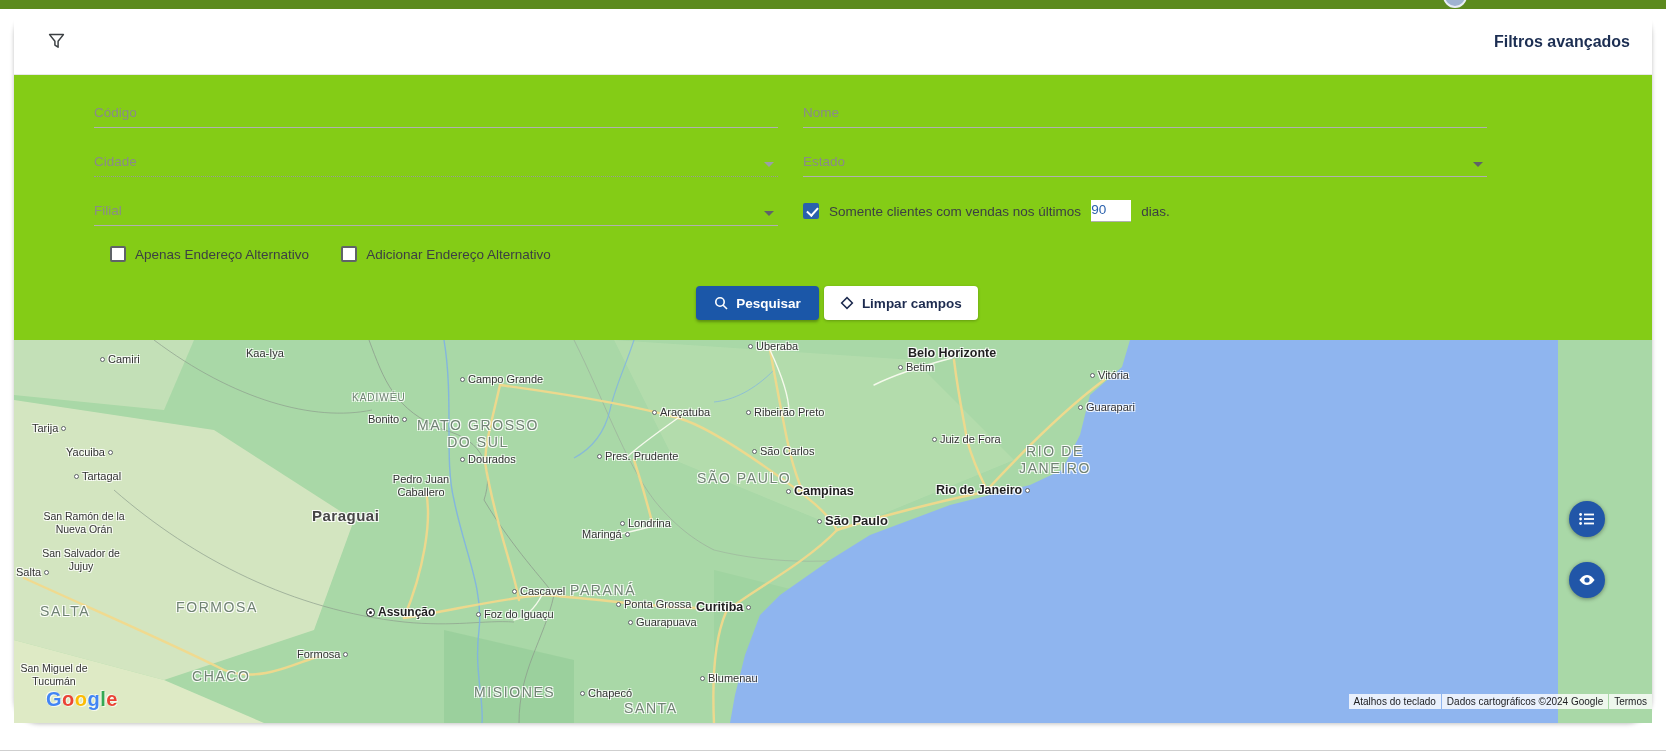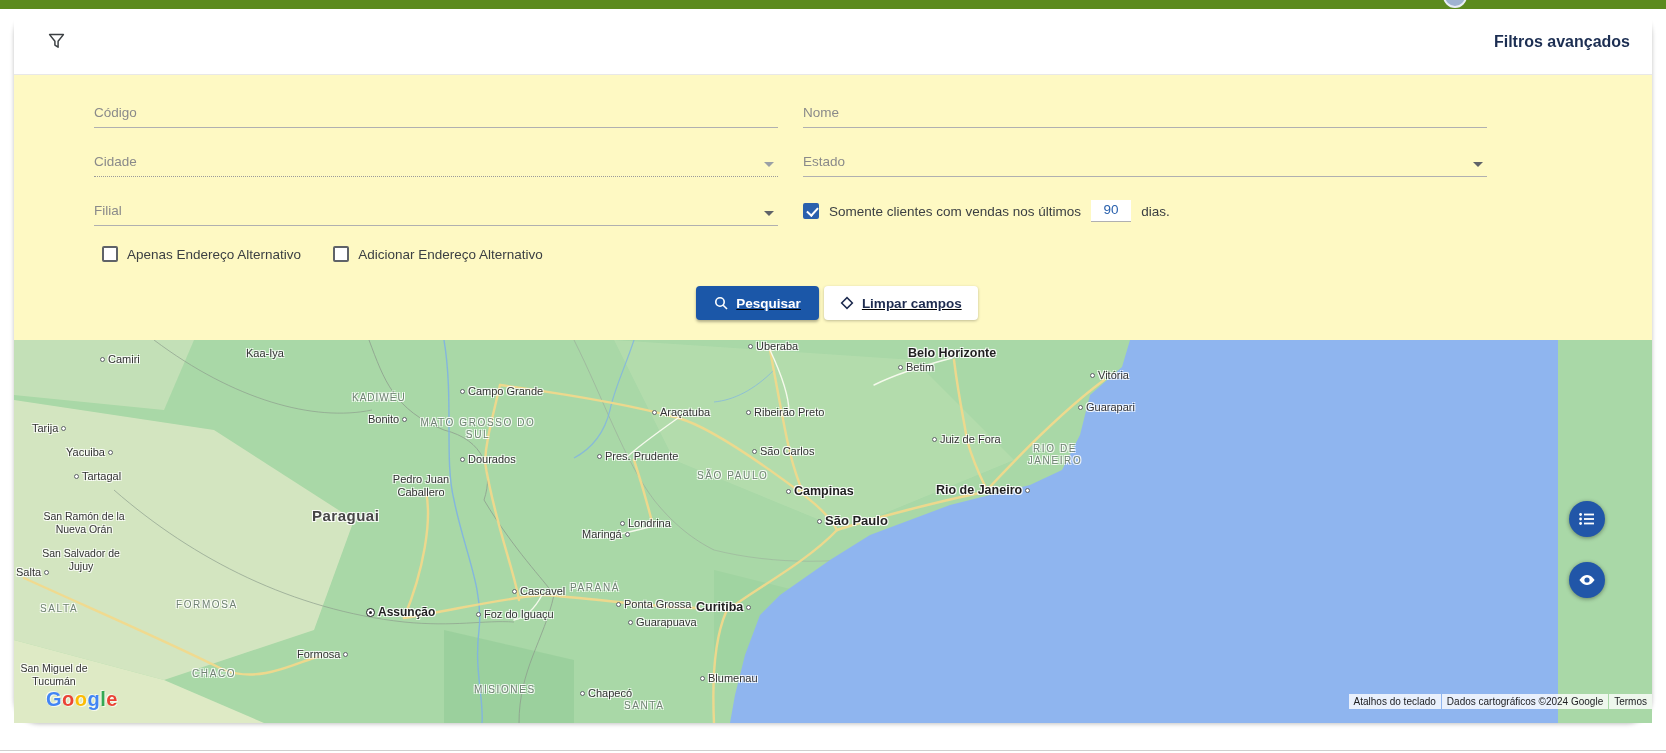--- a/index.html
+++ b/index.html
@@ -11,51 +11,51 @@
 
   
   .card { margin:0 14px; background:#fff; box-shadow:0 1px 4px rgba(0,0,0,.25);border-radius:25px; }
 
   
   .fbar { height:66px; display:flex; align-items:center; padding:0 22px 0 34px; border-bottom:1px solid #e8e8e8; background:#fff; }
   .fbar .title { margin-left:auto; font-size:16px; font-weight:700; color:#1c2e52; }
   .funnel { display:inline-flex; cursor:pointer; }
 
   
-  .form { padding:24px 72px 14px 80px; background:#fef9c3; }
+  .form { padding:24px 72px 14px 80px; background:#84cc16; }
   .frow { display:flex; gap:25px; margin-bottom:20px; }
   .field { width:684px; position:relative; }
   .field input { width:100%; background:transparent; border:0; border-bottom:1px solid #b0b0b0; padding:6px 0 7px; font-family:"Liberation Sans", sans-serif; font-size:13.5px; color:#333; outline:none; }
   .field input::placeholder { color:#8a8a8a; opacity:1; }
   .field.dotted input { border-bottom:1px dotted #9a9a9a; }
   .sel-arrow { position:absolute; right:4px; bottom:10px; width:0; height:0; border-left:5px solid transparent; border-right:5px solid transparent; border-top:5px solid #5f6368; }
   .field.dotted .sel-arrow { border-top-color:#9aa0a6; }
 
   .checkrow { width:684px; display:flex; align-items:center; gap:10px; height:28px; font-size:13.5px; color:#3c4043; }
   .cb { width:16px; height:16px; border:2px solid #5f6368; border-radius:2px; background:#fff; display:inline-block; position:relative; cursor:pointer; flex:none; }
   .cb.checked { background:#2a61ad; border-color:#2a61ad; }
   .cb.checked::after { content:""; position:absolute; left:4px; top:0px; width:5px; height:9px; border:solid #fff; border-width:0 2px 2px 0; transform:rotate(42deg); }
-  .days-input { width:40px; border:0; border-bottom:1px solid #b0b0b0; text-align:center; color:#2a61ad; font-size:13.5px; font-family:"Liberation Sans", sans-serif; outline:none; padding:2px 0 4px; }
-
-  .cbrow { display:flex; gap:32px; margin:2px 8px 16px; }
+  .days-input { width:40px; border:0; border-bottom:1px solid #b0b0b0; color:#2a61ad; font-size:13.5px; font-family:"Liberation Sans", sans-serif; outline:none; padding:2px 0 4px; }
+
+  .cbrow { display:flex; gap:32px; margin:2px 16px 16px; }
   .cbitem { display:flex; align-items:center; gap:9px; font-size:13.5px; color:#3c4043; }
 
-  .btns { display:flex; justify-content:center; gap:5px; padding:8px 0 6px;text-decoration:underline; }
+  .btns { display:flex; justify-content:center; gap:5px; padding:8px 0 6px; }
   .btn { height:34px; border:0; border-radius:4px; display:inline-flex; align-items:center; gap:8px; font-family:"Liberation Sans", sans-serif; font-size:13.5px; font-weight:700; cursor:pointer; }
   .btn-primary { background:#1b57a8; color:#fff; padding:0 18px; box-shadow:0 2px 3px rgba(0,0,0,.3); }
   .btn-secondary { background:#fff; color:#1d2b4f; padding:0 16px; box-shadow:0 1px 3px rgba(0,0,0,.25); }
 
   
   .map { position:relative; height:383px; overflow:hidden; background:#a9d8a7; }
   .map svg.base { position:absolute; left:0; top:0; }
 
   .maplabel { position:absolute; white-space:nowrap; font-size:11px; color:#333; z-index:2;
     text-shadow:-1px -1px 0 rgba(255,255,255,.85), 1px -1px 0 rgba(255,255,255,.85), -1px 1px 0 rgba(255,255,255,.85), 1px 1px 0 rgba(255,255,255,.85); }
   .maplabel.big { font-size:12.5px; font-weight:700; color:#1f1f1f; }
-  .maplabel.region { font-size:10px; letter-spacing:1.6px; color:#6f8272; }
+  .maplabel.region { font-size:14px; letter-spacing:1.6px; color:#6f8272; }
   .maplabel.region.sm { font-size:10px; letter-spacing:1px; }
   .maplabel.country { font-size:15px; font-weight:700; color:#454545; letter-spacing:.5px; }
   .maplabel.wrap { white-space:normal; text-align:center; line-height:1.2; }
   .dot { display:inline-block; width:5px; height:5px; background:#fff; border:1.5px solid #5f6368; border-radius:50%; margin:0 3px 1px 0; vertical-align:middle; }
   .dot.after { margin:0 0 1px 3px; }
   .capital { display:inline-block; width:9px; height:9px; border:1.5px solid #202124; border-radius:50%; background:#fff; margin:0 3px 1px 0; vertical-align:middle; position:relative; }
   .capital::after { content:""; position:absolute; inset:2px; background:#202124; border-radius:50%; }
 
   .fab { position:absolute; width:36px; height:36px; border-radius:50%; background:#2156a8; display:flex; align-items:center; justify-content:center; box-shadow:0 1px 4px rgba(0,0,0,.4); cursor:pointer; z-index:4; }
   .fab.list { right:47px; top:161px; }
@@ -197,21 +197,21 @@
       <polygon points="1116,0 1108,27 1076,55 1066,95 1048,130 1016,145 936,165 856,195 816,220 766,255 746,275 731,315 721,355 716,383 1544,383 1544,0" fill="#8fb5ef"></polygon>
     </svg>
 
     <span class="maplabel" style="left:86px;top:13px;"><i class="dot"></i><span>Camiri</span></span>
     <span class="maplabel" style="left:232px;top:7px;"><span>Kaa-Iya</span></span>
     <span class="maplabel" style="left:734px;top:0px;"><i class="dot"></i><span>Uberaba</span></span>
     <span class="maplabel big" style="left:894px;top:6px;"><span>Belo Horizonte</span></span>
     <span class="maplabel" style="left:884px;top:21px;"><i class="dot"></i><span>Betim</span></span>
     <span class="maplabel" style="left:1076px;top:29px;"><i class="dot"></i><span>Vitória</span></span>
     <span class="maplabel" style="left:1064px;top:61px;"><i class="dot"></i><span>Guarapari</span></span>
-    <span class="maplabel" style="left:446px;top:45px;"><i class="dot"></i><span>Campo Grande</span></span>
+    <span class="maplabel" style="left:446px;top:33px;"><i class="dot"></i><span>Campo Grande</span></span>
     <span class="maplabel region sm" style="left:338px;top:52px;"><span>KADIWÉU</span></span>
     <span class="maplabel" style="left:354px;top:73px;"><span>Bonito</span><i class="dot after"></i></span>
     <span class="maplabel region wrap" style="left:398px;top:77px;width:132px;"><span>MATO GROSSO DO SUL</span></span>
     <span class="maplabel" style="left:638px;top:66px;"><i class="dot"></i><span>Araçatuba</span></span>
     <span class="maplabel" style="left:732px;top:66px;"><i class="dot"></i><span>Ribeirão Preto</span></span>
     <span class="maplabel" style="left:18px;top:82px;"><span>Tarija</span><i class="dot after"></i></span>
     <span class="maplabel" style="left:446px;top:113px;"><i class="dot"></i><span>Dourados</span></span>
     <span class="maplabel" style="left:583px;top:110px;"><i class="dot"></i><span>Pres. Prudente</span></span>
     <span class="maplabel" style="left:738px;top:105px;"><i class="dot"></i><span>São Carlos</span></span>
     <span class="maplabel" style="left:918px;top:93px;"><i class="dot"></i><span>Juiz de Fora</span></span>

